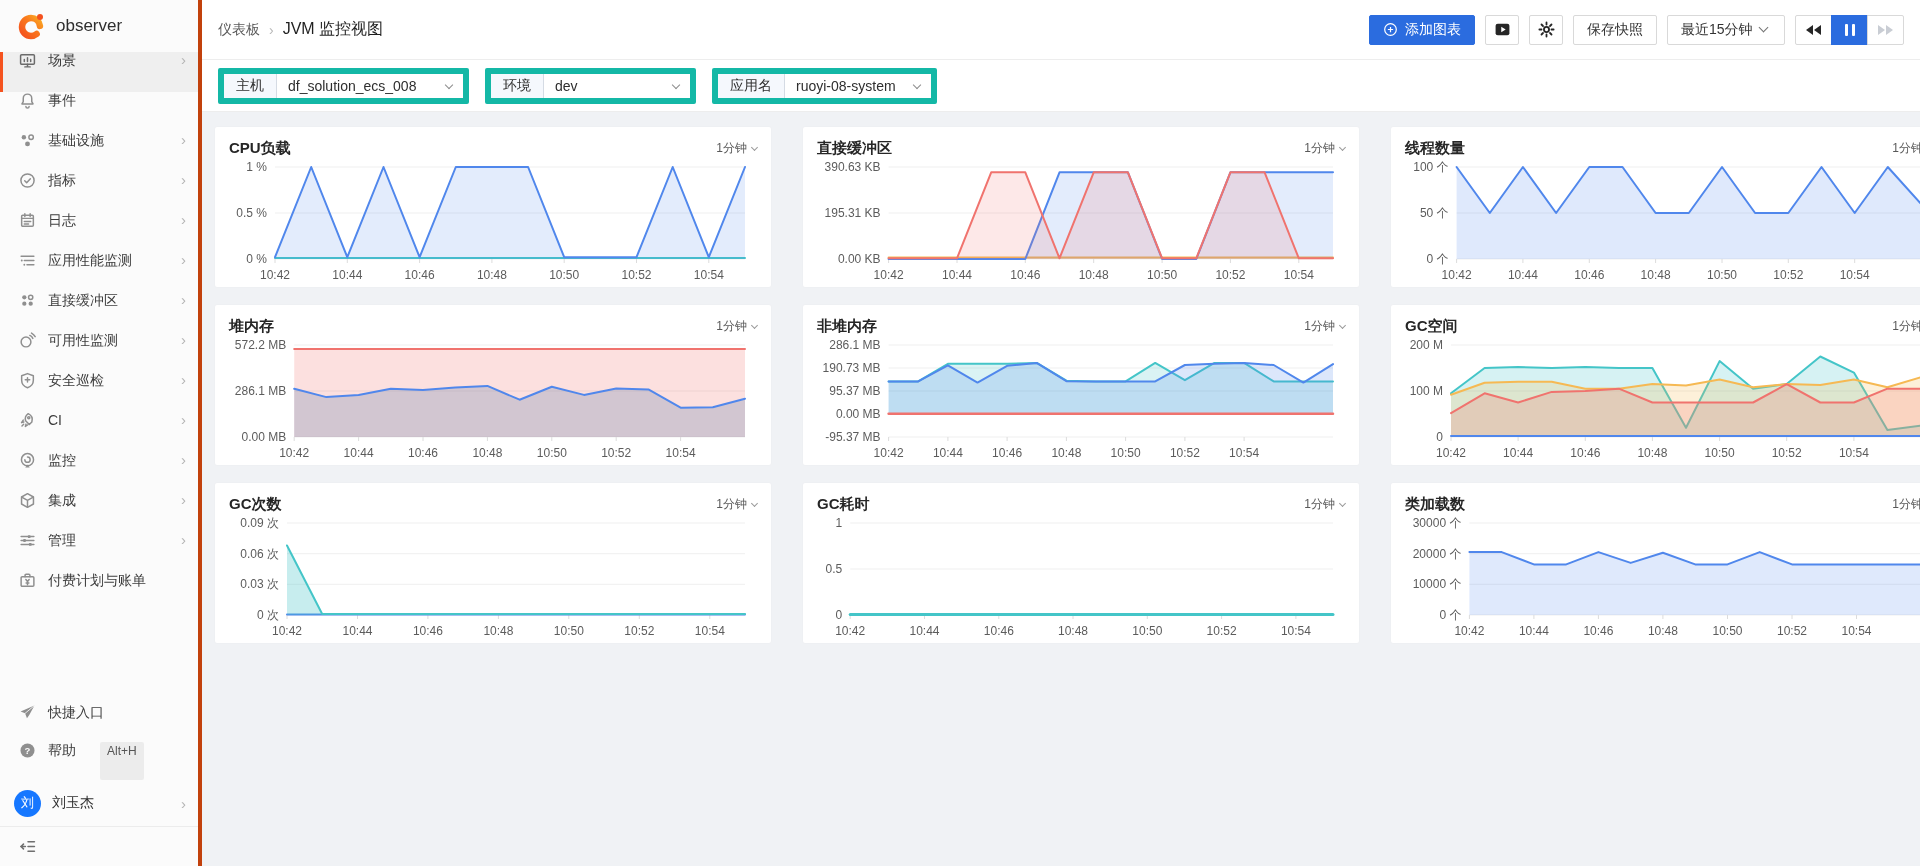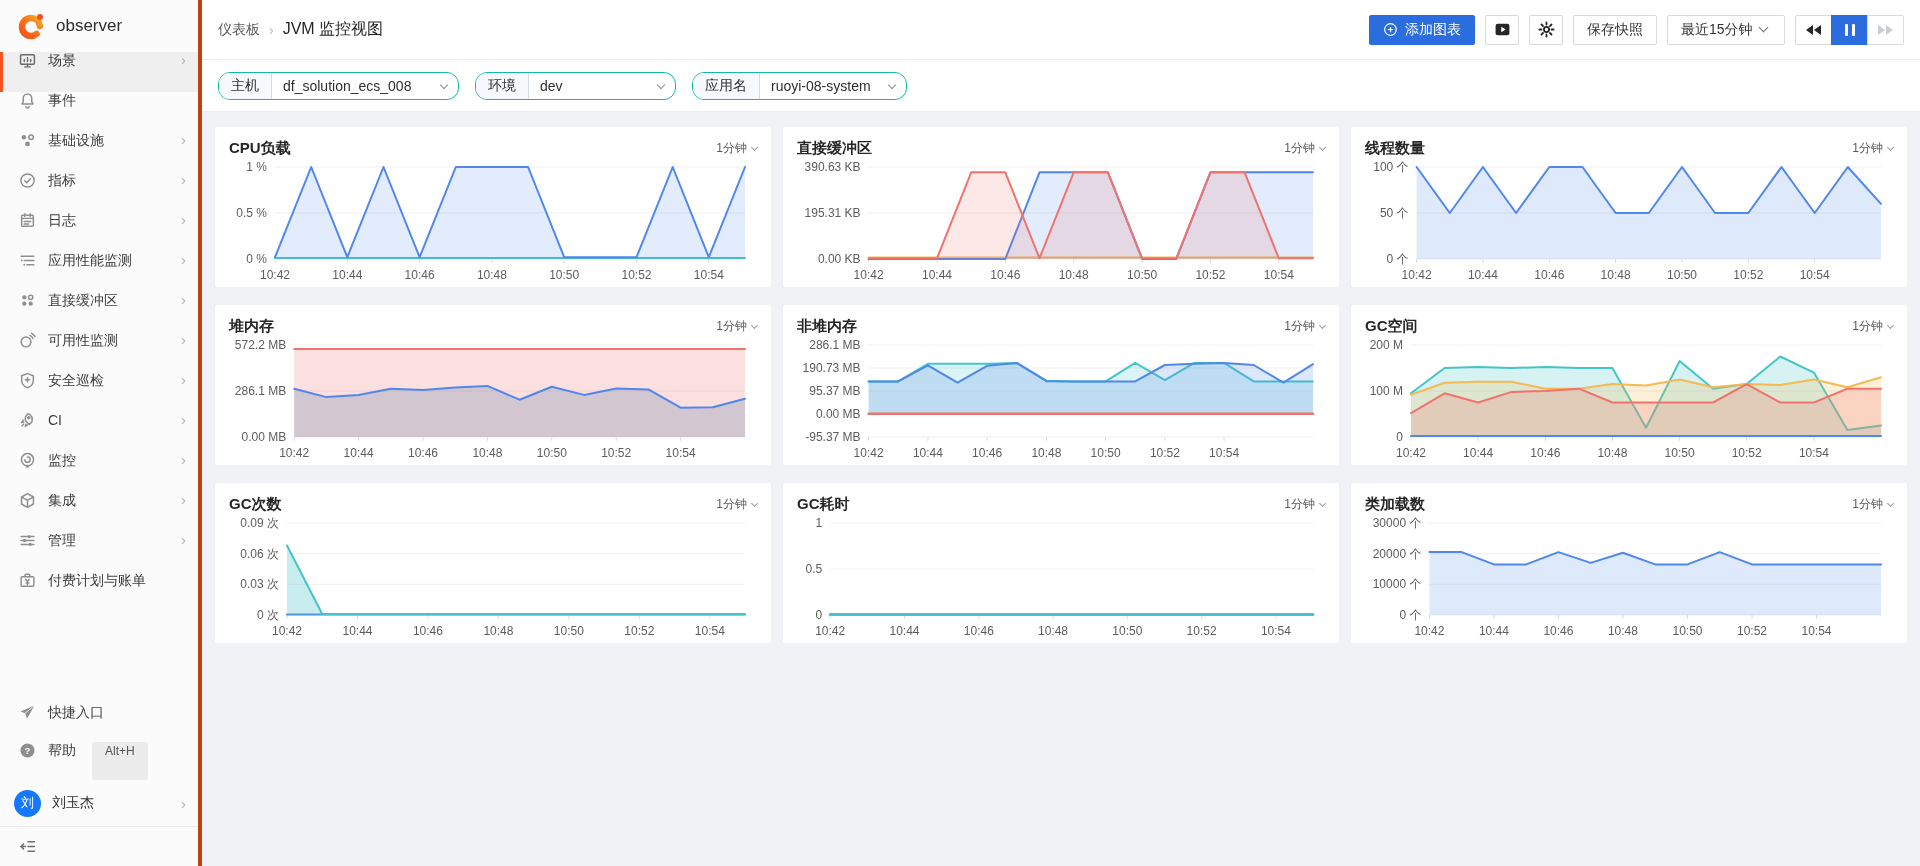--- a/index.html
+++ b/index.html
@@ -13,21 +13,21 @@
   .logo-name{font-size:17px;color:#2e2e2e}
   .menu-item{position:relative;display:flex;height:40px;padding:0 12px 0 19px;cursor:pointer;color:#3c3c3c;font-size:14px}
   .menu-item.active{background:#efefef}
   .menu-item.active::before{content:"";position:absolute;left:0;top:0;bottom:0;width:3px;background:#f5531f}
   .mi-icon{width:17px;height:17px;color:#8f8f8f;margin-right:12px;flex:0 0 auto}
   .menu-item.active .mi-icon{color:#6b6b6b}
   .mi-label{white-space:nowrap}
   .mi-chevron{margin-left:auto;color:#b5b5b5;font-size:15px;line-height:1}
   .sidebar-footer{margin-top:auto}
   .foot-item{display:flex;height:38px;padding:0 12px 0 19px;font-size:14px;color:#3c3c3c;cursor:pointer}
-  .badge{background:#ececec;border-radius:2px;padding:2px 13px;font-size:12px;color:#555;margin-left:16px}
+  .badge{background:#ececec;border-radius:2px;padding:2px 7px;font-size:12px;color:#555;margin-left:24px}
   .user-row{display:flex;align-items:center;height:46px;padding:0 12px 0 14px;cursor:pointer;font-size:14px;color:#2e2e2e}
   .avatar{width:27px;height:27px;border-radius:50%;background:#1677ff;color:#fff;font-size:13px;display:flex;align-items:center;justify-content:center;margin-right:11px;flex:0 0 auto}
   .collapse-row{border-top:1px solid #ececec;height:40px;display:flex;align-items:center;padding-left:19px;color:#6f6f6f;cursor:pointer}
 
   
   .content{flex:1;display:flex;flex-direction:column;height:100%;min-width:0}
   .topbar{height:60px;background:#fff;border-bottom:1px solid #ededed;display:flex;align-items:center;padding:0 16px}
   .crumb-section{color:#595959;font-size:14px;cursor:pointer}
   .crumb-sep{color:#b8b8b8;font-size:14px;margin:0 9px}
   .crumb-page{color:#1f1f1f;font-size:16px;font-weight:normal}
@@ -41,27 +41,27 @@
   .pb-rew{border-radius:2px 0 0 2px}
   .pb-pause{background:#2b6cdf;border-color:#2b6cdf;margin-left:-1px}
   .pb-fwd{border-radius:0 2px 2px 0;margin-left:-1px}
   .tri{width:0;height:0;border-top:5px solid transparent;border-bottom:5px solid transparent}
   .tri-l{border-right:7px solid #262626}
   .tri-r{border-left:7px solid #c9cdd4}
   .tri+.tri{margin-left:1px}
   .pbar{width:3px;height:12px;background:#fff;border-radius:1px;margin:0 2px}
 
   .filterbar{height:52px;background:#fff;border-bottom:1px solid #ededed;display:flex;align-items:center;gap:16px;padding:0 16px}
-  .filter{display:inline-flex;height:28px;border:1px solid #14b8a6;border-radius:12px;overflow:hidden;background:#fff}
+  .filter{display:inline-flex;height:36px;border:6px solid #14b8a6;border-radius:2px;overflow:hidden;background:#fff}
   .f-label{display:flex;align-items:center;padding:0 12px;background:#f5f8fd;border-right:1px solid #d5dbe4;font-size:14px;color:#2e2e2e;white-space:nowrap}
   .f-value{display:flex;align-items:center;justify-content:space-between;gap:12px;padding:0 11px;font-size:14px;color:#2e2e2e;cursor:pointer}
   .f-value .chev{border-color:#8c8c8c;width:6px;height:6px;margin-top:-2px}
 
   .dashboard{flex:1;background:#f0f2f5;padding:14px 12px;overflow:hidden}
-  .grid{display:grid;grid-template-columns:repeat(3,1fr);gap:16px 10px}
+  .grid{display:grid;grid-template-columns:repeat(3,1fr);gap:16px 30px}
   .card{background:#fff;border:1px solid #eef0f3;border-radius:3px;height:162px;padding:9px 14px 2px}
   .card-head{display:flex;align-items:center;height:24px}
   .card-title{font-size:15px;font-weight:bold;color:#262626}
   .card-interval{margin-left:auto;font-size:12px;color:#595959;display:flex;align-items:center;gap:5px;cursor:pointer}
   .card-interval .chev{width:5px;height:5px;border-color:#9a9a9a;margin-top:-2px}
   .plot-wrap{height:126px}
   .plot-wrap svg{display:block}
   svg text{font-family:"Liberation Sans","DejaVu Sans",sans-serif}
 </style>
 </head>

